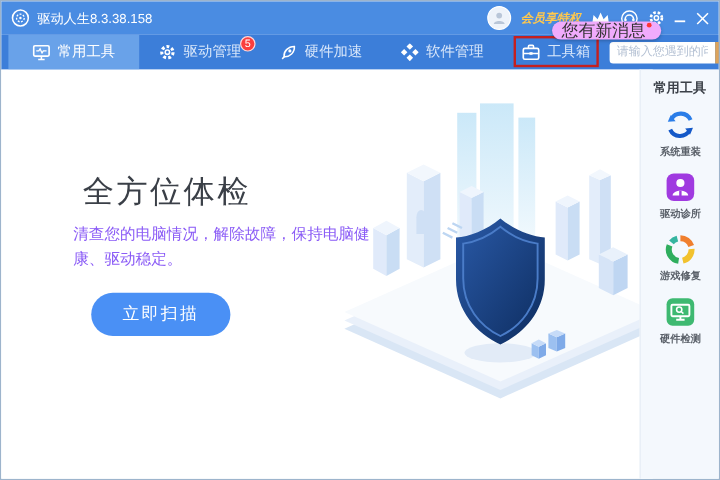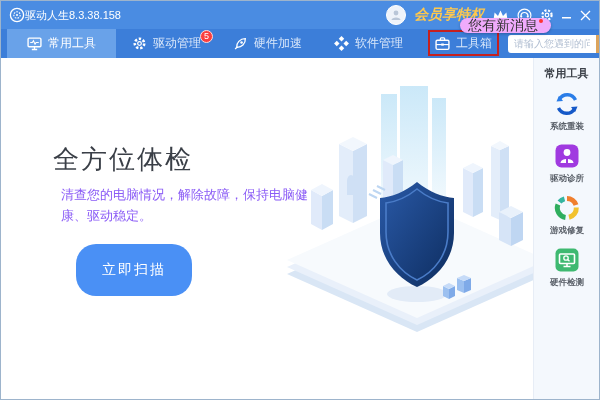--- a/index.html
+++ b/index.html
@@ -1,27 +1,27 @@
 <!DOCTYPE html>
 <html><head>
 <meta charset="utf-8">
 <style>
   * { margin:0; padding:0; box-sizing:border-box; }
   html,body { width:600px; height:400px; font-family:"Liberation Sans","DejaVu Sans",sans-serif; }
   .window { position:relative; width:600px; height:400px; background:#fff; border:1px solid #9db4cc; overflow:hidden; }
 
   
   .titlebar { position:absolute; top:0; left:0; right:0; height:28px; background:#4a8ce2;
-              display:flex; align-items:center; padding:0 8px; }
+              display:flex; align-items:center; padding:0 8px; gap:6px; }
   .app-title { color:#fff; font-size:11px; }
   .tb-spacer { flex:1; }
   .tb-right { display:flex; align-items:center; gap:8px; }
   .avatar { width:20px; height:20px; border-radius:50%; background:#eef3fa; border:1px solid #fff;
             display:flex; align-items:center; justify-content:center; }
-  .vip { color:#ffc84d; font-size:14px; font-style:italic; font-weight:bold; white-space:nowrap; }
+  .vip { color:#ffc84d; font-size:10px; font-style:italic; font-weight:bold; white-space:nowrap; }
   .tb-ic { display:flex; align-items:center; justify-content:center; cursor:pointer; }
 
   .bubble { position:absolute; left:459px; top:17px; height:15px; background:#f0abfc; border-radius:8px;
             padding:0 8px; font-size:14px; color:#333; line-height:15px; z-index:60;
             box-shadow:0 1px 3px rgba(0,0,0,.25); white-space:nowrap; }
   .bubble .dot { display:inline-block; width:4px; height:4px; background:#f33; border-radius:50%;
                  vertical-align:top; margin:1px 0 0 1px; }
 
   
   .navbar { position:absolute; top:28px; left:0; right:0; height:29px; background:#3c7ed9;
@@ -36,24 +36,24 @@
                     border:2px solid #c5201f; pointer-events:none; z-index:40; }
   .search { margin-left:auto; margin-right:6px; align-self:center; display:flex; height:18px; }
   .search input { width:88px; height:18px; border:none; outline:none; border-radius:3px 0 0 3px;
                   font-size:10px; padding:0 6px; color:#555; }
   .search input::placeholder { color:#b2bfd2; }
   .search-btn { width:22px; height:18px; border:none; background:#dca45c; border-radius:0 3px 3px 0;
                 display:flex; align-items:center; justify-content:center; cursor:pointer; }
 
   
   .main { position:absolute; top:57px; left:0; right:55px; bottom:0; background:#fff; }
-  .headline { position:absolute; left:52px; top:84px; font-size:26px; color:#3a3f47; letter-spacing:2px; }
+  .headline { position:absolute; left:68px; top:84px; font-size:26px; color:#3a3f47; letter-spacing:2px; }
   .desc { position:absolute; left:60px; top:126px; width:248px; font-size:13px; color:#8b5cf6;
           line-height:1.65; }
-  .scan-btn { position:absolute; left:75px; top:186px; width:116px; height:52px; border:none;
+  .scan-btn { position:absolute; left:75px; top:186px; width:116px; height:36px; border:none;
               border-radius:20px; background:#4a90f5; color:#fff; font-size:14px; letter-spacing:2px;
               cursor:pointer; font-family:inherit; }
   .illus { position:absolute; left:276px; top:28px; }
 
   
   .sidebar { position:absolute; top:57px; right:0; width:66px; bottom:0; background:#f4f8fd;
              border-left:1px solid #e7edf6; display:flex; flex-direction:column; align-items:center; }
   .sb-header { margin-top:8px; font-size:11px; font-weight:bold; color:#3c4149; }
   .sb-item { margin-top:10px; display:flex; flex-direction:column; align-items:center; cursor:pointer;font-weight:bold; }
   .sb-item .lbl { margin-top:3px; font-size:9px; color:#5a6069; white-space:nowrap; transform:scale(.95); }

